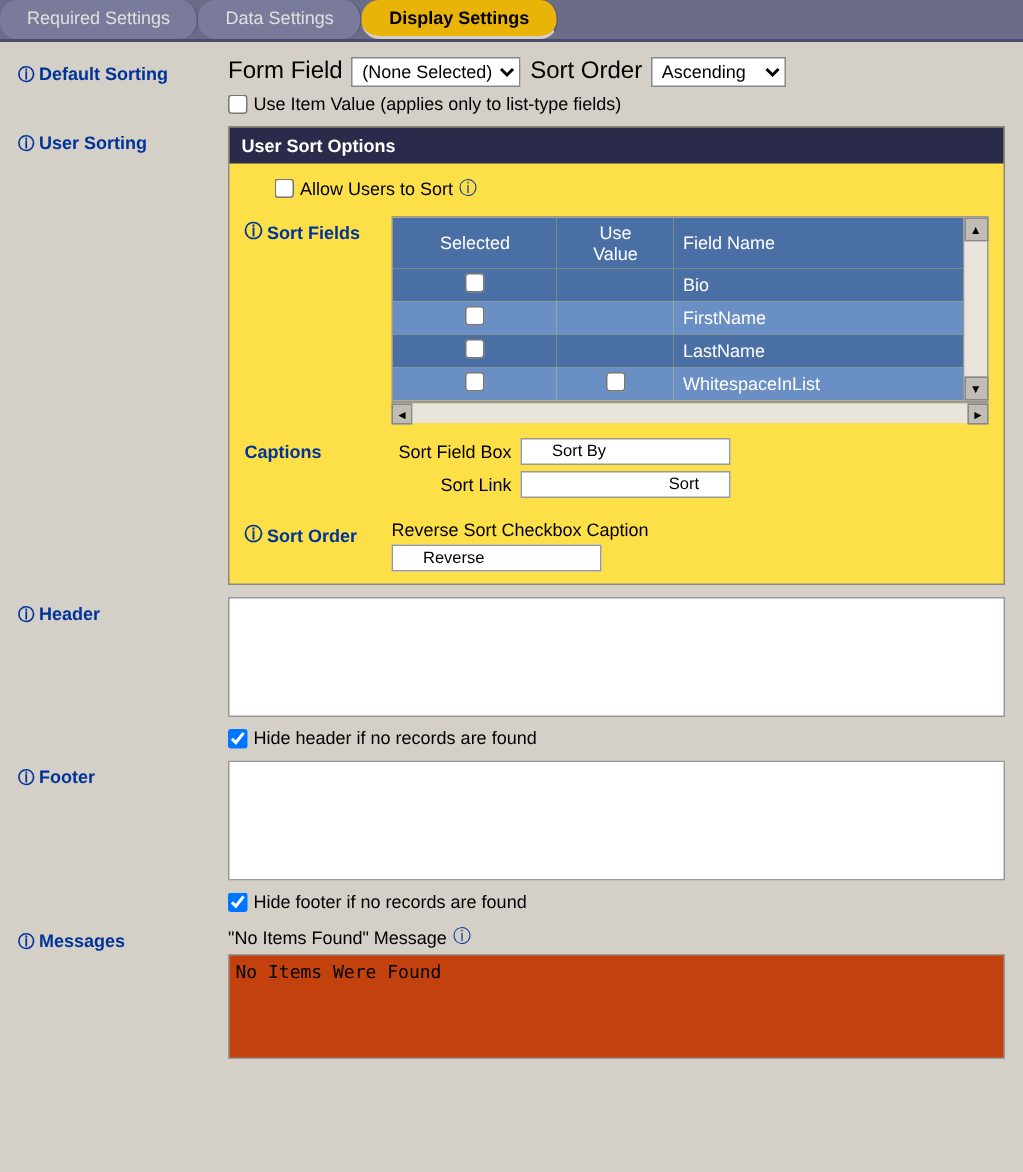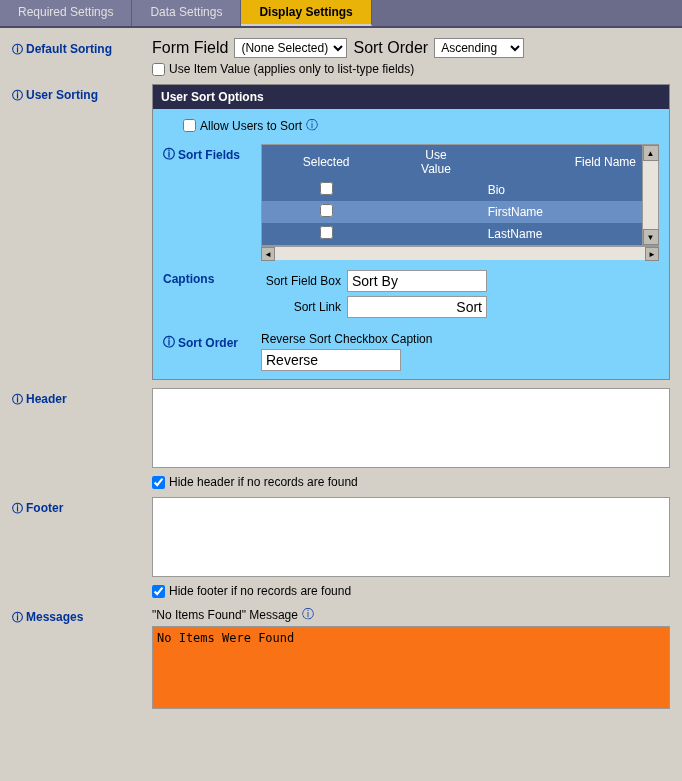--- a/index.html
+++ b/index.html
@@ -17,20 +17,21 @@
       background: #6b6b8a;
       border-bottom: 2px solid #4a4a6a;
     }
     .tab {
       padding: 5px 18px;
       color: #e0e0e0;
       cursor: pointer;
       font-size: 12px;
       background: #7a7a9a;
       border-right: 1px solid #5a5a7a;
+      border-radius: 12px;
     }
     .tab.active {
       background: #eab308;
       color: #000;
       font-weight: bold;
       border-bottom: 2px solid #d4d0c8;
     }
 
     
     .content {
@@ -85,21 +86,21 @@
     .use-item-value-row {
       display: flex;
       align-items: center;
       gap: 4px;
       margin-top: 2px;
     }
 
     
     .user-sort-box {
       border: 1px solid #888;
-      background: #7dd3fc;
+      background: #fde047;
       margin-top: 0;
     }
     .user-sort-title {
       background: #2a2a4a;
       color: white;
       padding: 5px 8px;
       font-weight: bold;
       font-size: 12px;
     }
     .user-sort-body {
@@ -239,22 +240,22 @@
       align-items: center;
       gap: 6px;
       margin-bottom: 4px;
     }
     .caption-field-name {
       text-align: right;
       min-width: 80px;
       font-size: 12px;
     }
     input[type="text"] {
-      font-size: 14px;
-      padding: 2px 4px;
+      font-size: 11px;
+      padding: 2px 20px;
       border: 1px solid #999;
       background: white;
     }
 
     
     .sort-order-section {
       display: flex;
       align-items: flex-start;
       gap: 8px;
     }
@@ -297,23 +298,23 @@
     
     .messages-label-row {
       display: flex;
       align-items: center;
       gap: 4px;
       font-size: 12px;
       margin-bottom: 3px;
     }
     .no-items-textarea {
       width: 100%;
-      height: 83px;
+      height: 70px;
       border: 1px solid #999;
-      background: #f97316;
+      background: #c2410c;
       resize: none;
       font-size: 12px;
       padding: 4px;
     }
 
     input[type="checkbox"] {
       width: 13px;
       height: 13px;
     }
   </style>
@@ -380,39 +381,44 @@
               <span>Sort Fields</span>
             </div>
             <div style="flex:1;">
               <div class="table-with-scroll">
                 <div class="table-scroll-area">
                   <table class="sort-table">
                     <thead>
                       <tr>
                         <th>Selected</th>
                         <th>Use<br>Value</th>
-                        <th style="text-align:right;">Field Name</th>
+                        <th style="text-align:left;">Field Name</th>
                       </tr>
                     </thead>
                     <tbody>
                       <tr>
                         <td><input type="checkbox" style=""></td>
                         <td></td>
                         <td class="field-name">Bio</td>
                       </tr>
                       <tr>
                         <td><input type="checkbox" style=""></td>
                         <td></td>
                         <td class="field-name">FirstName</td>
                       </tr>
                       <tr>
                         <td><input type="checkbox" style=""></td>
                         <td></td>
                         <td class="field-name">LastName</td>
                       </tr>
+                      <tr>
+                        <td><input type="checkbox" style=""></td>
+                        <td><input type="checkbox" style=""></td>
+                        <td class="field-name">WhitespaceInList</td>
+                      </tr>
                     </tbody>
                   </table>
                 </div>
                 <div class="v-scrollbar">
                   <div class="v-scrollbar-btn">▲</div>
                   <div class="v-scrollbar-track"></div>
                   <div class="v-scrollbar-btn">▼</div>
                 </div>
               </div>
               <div class="h-scrollbar-row">

